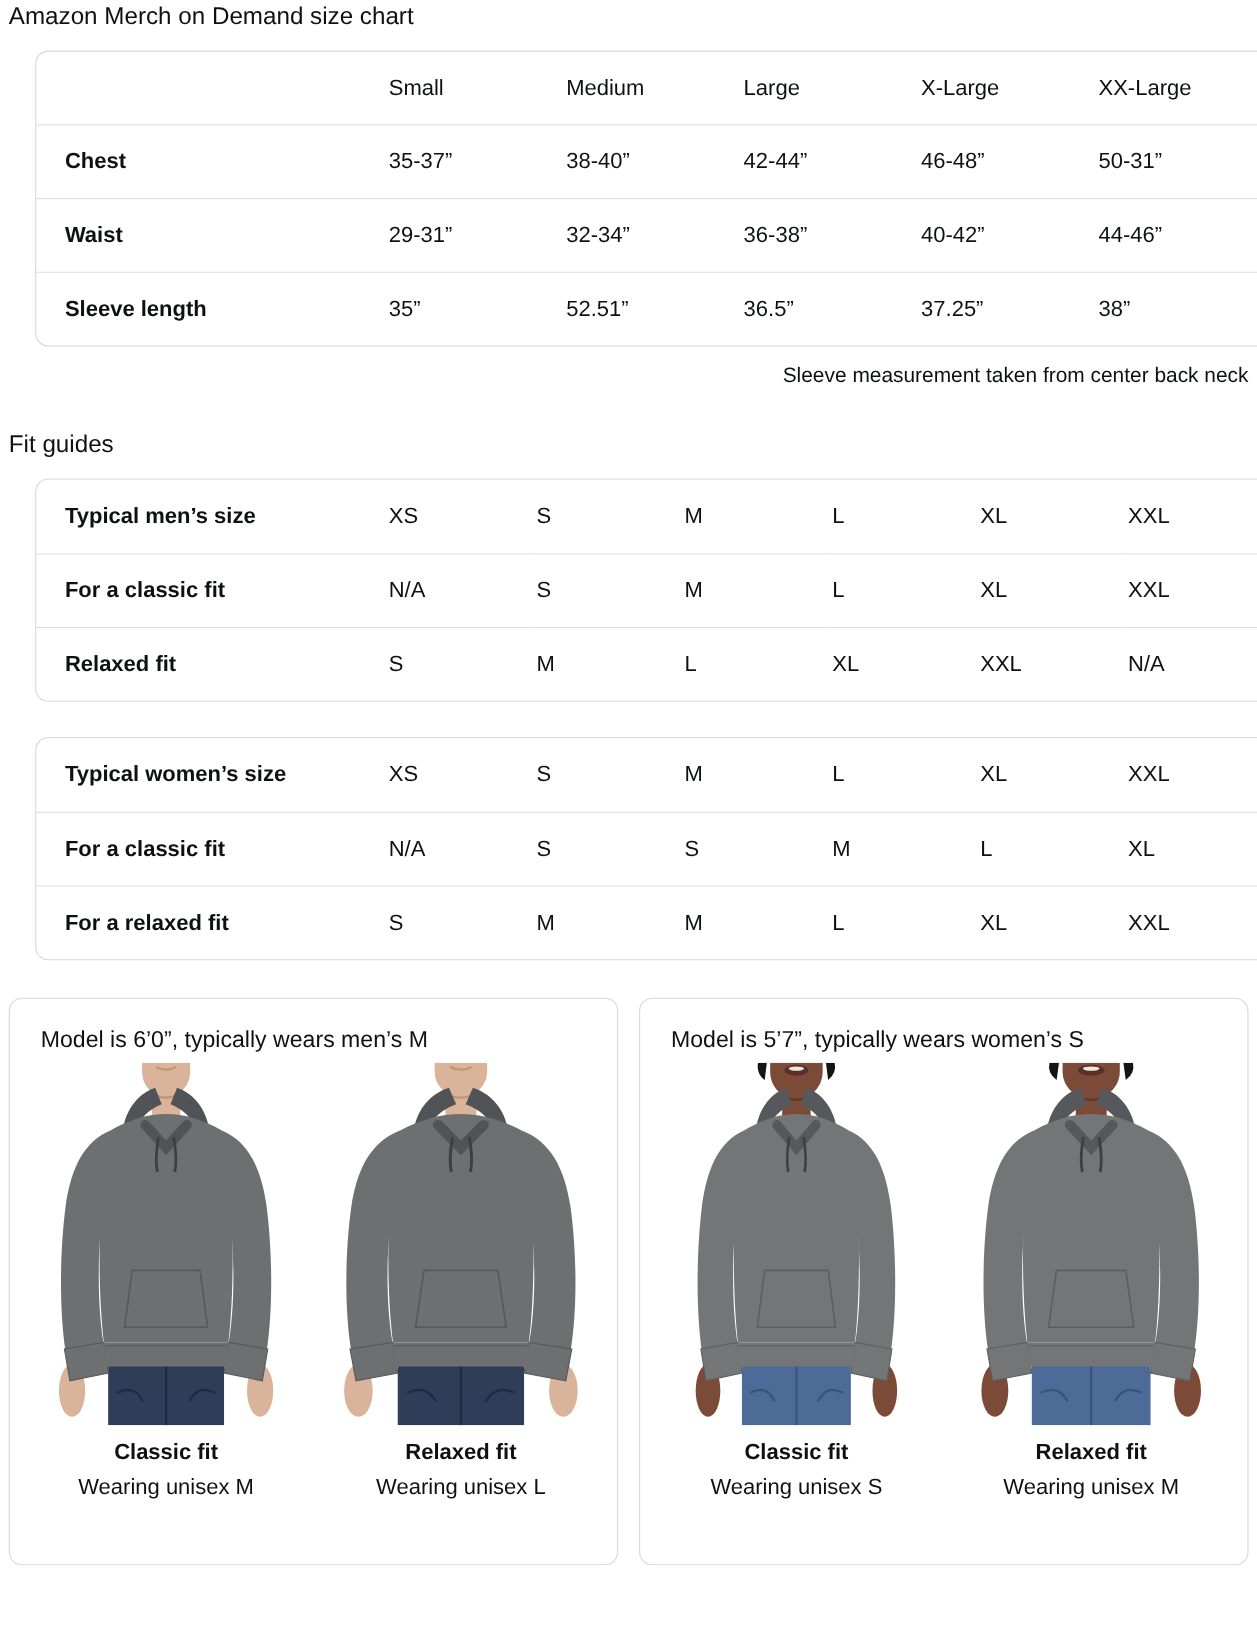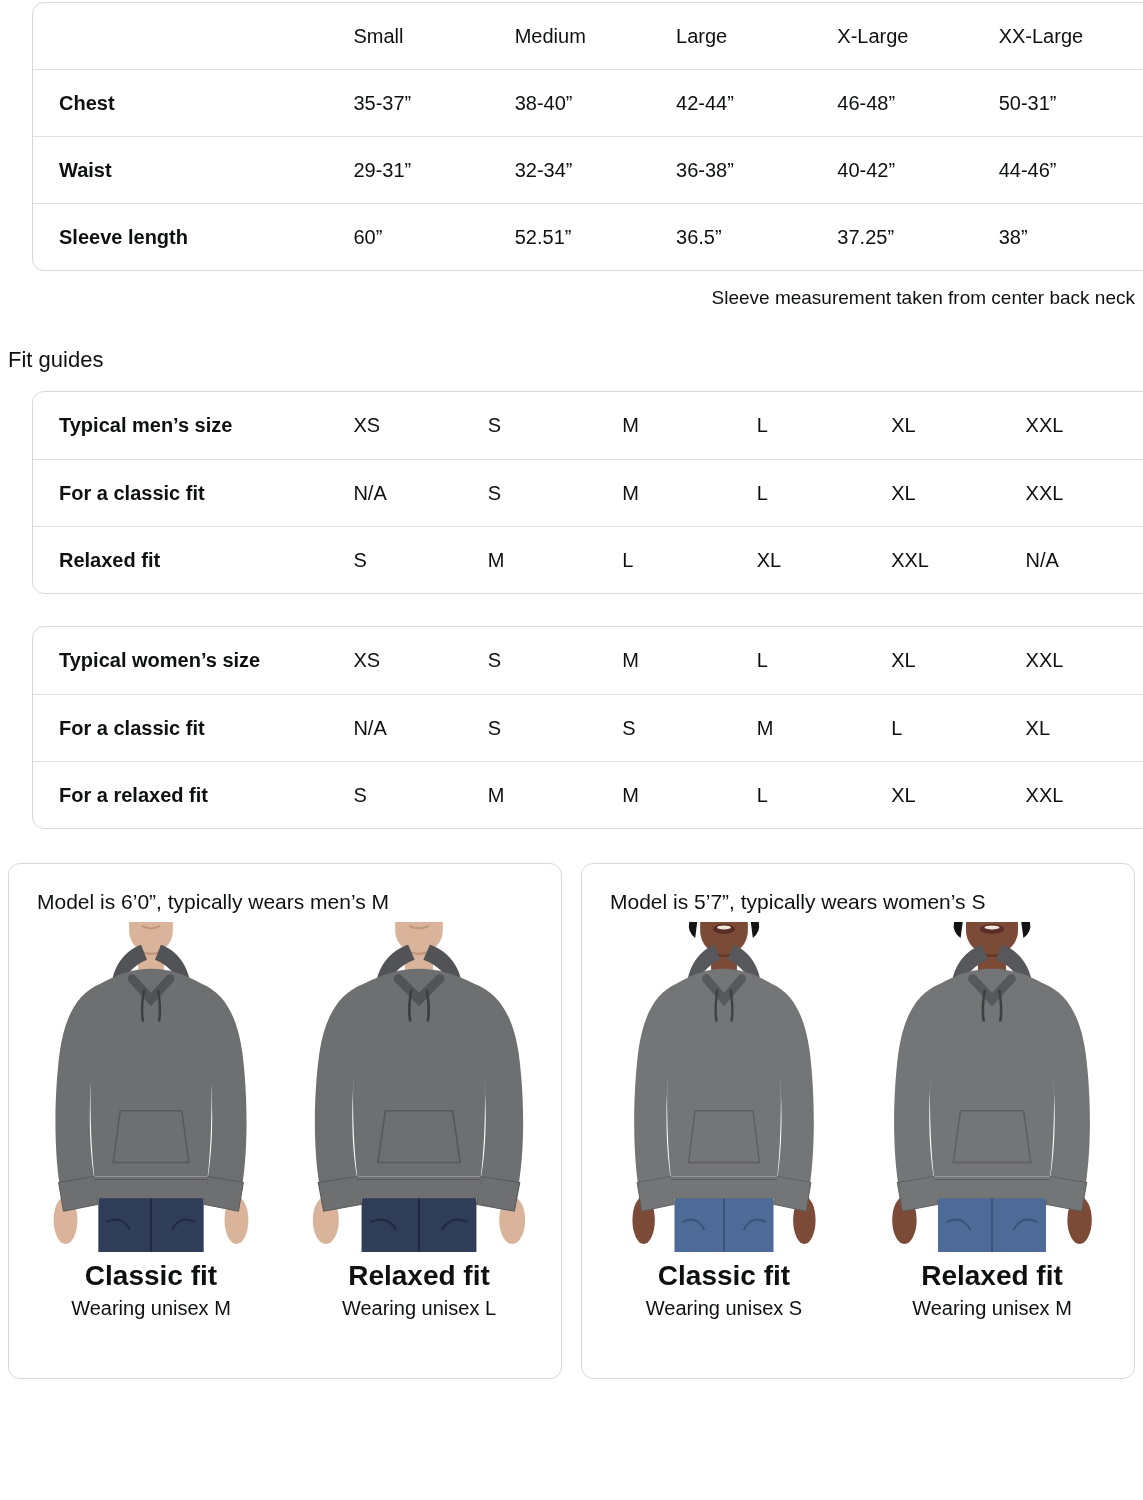--- a/index.html
+++ b/index.html
@@ -47,21 +47,21 @@
     padding:22px 18px 24px 18px;
     height:516px;
   }
   .panel-heading { font-size:21px; font-weight:400; margin:4px 0 6px 10px; }
   .figures { display:flex; justify-content:center; gap:36px; margin-top:8px; }
   .figure { width:232px; text-align:center; }
   .photo { width:230px; height:330px; overflow:hidden; margin:0 auto; }
   .model-svg { width:230px; height:330px; display:block; }
   .relaxed .model-svg { transform:scaleX(1.09); transform-origin:50% 50%; }
 
-  .fit-label { font-size:28px; font-weight:700; margin-top:12px; line-height:24px; }
+  .fit-label { font-size:20px; font-weight:700; margin-top:12px; line-height:24px; }
   .wearing-label { font-size:20px; font-weight:400; margin-top:8px; line-height:24px; }
 
   .figure.man   { --skin:#d9b49a; --skin-shadow:#c09478; --jeans:#2f3d58; --jeans-dark:#202b41;
                   --hoodie:#6e6f70; --hoodie-dark:#525356; --seam:#58595c; }
   .figure.woman { --skin:#7c4b37; --skin-shadow:#5f3626; --jeans:#4e6b97; --jeans-dark:#3a527a;
                   --hoodie:#747576; --hoodie-dark:#57585b; --seam:#5d5e61; }
 </style>
 </head>
 <body>
 
@@ -112,20 +112,21 @@
       <use href="#head-woman"></use>
       <g transform="translate(115,0) scale(0.94,1) translate(-115,0)">
           <use href="#hoodie-body"></use>
         </g>
     </symbol>
   </defs>
 </svg>
 
 <div class="page">
 
+  <h1 class="page-title">Amazon Merch on Demand size chart</h1>
 
   <table class="card size-chart">
     <colgroup>
       <col style="width:28.3%">
         <col style="width:14.34%">
         <col style="width:14.34%">
       <col style="width:14.34%">
         <col style="width:14.34%">
         <col style="width:14.34%">
     </colgroup>
@@ -151,21 +152,21 @@
       <tr>
         <td class="label-cell">Waist</td>
         <td>29-31”</td>
         <td>32-34”</td>
         <td>36-38”</td>
         <td>40-42”</td>
         <td>44-46”</td>
       </tr>
       <tr>
         <td class="label-cell">Sleeve length</td>
-        <td>60”</td>
+        <td>35”</td>
         <td>52.51”</td>
         <td>36.5”</td>
         <td>37.25”</td>
         <td>38”</td>
       </tr>
     </tbody>
   </table>
 
   <p class="note">Sleeve measurement taken from center back neck</p>
 

